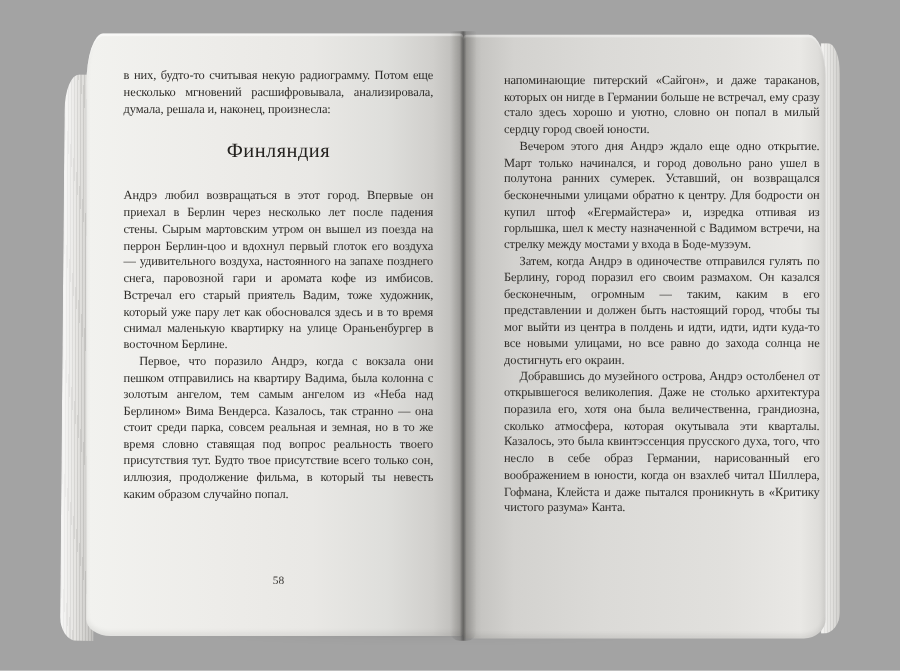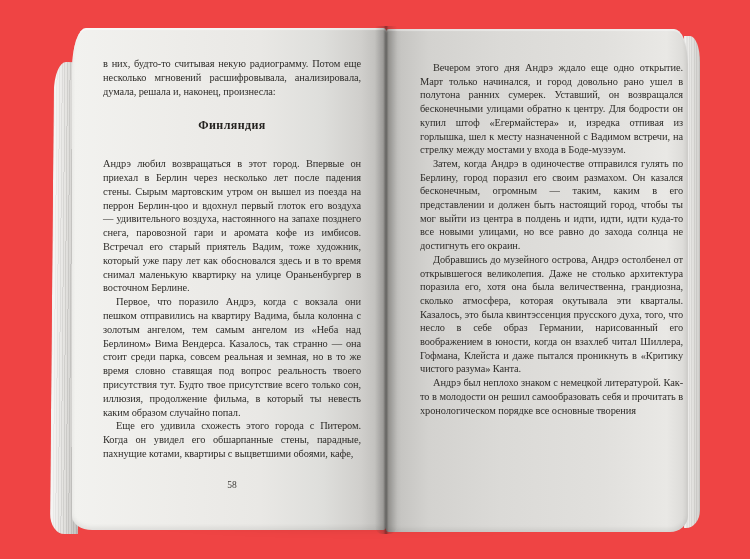--- a/index.html
+++ b/index.html
@@ -5,21 +5,21 @@
   html, body { margin: 0; padding: 0; }
   body {
     width: 750px; height: 559px;
     background: #ffffff;
     font-family: "Liberation Serif", "DejaVu Serif", serif;
     overflow: hidden;
   }
   .scene {
     position: relative;
     width: 750px; height: 559px;
-    background: #ef4444;
+    background: #a3a3a3;
     overflow: hidden;
   }
   .book-shadow {
     position: absolute;
     left: 28px; top: 496px;
     width: 660px; height: 52px;
     background: radial-gradient(ellipse 52% 46% at 50% 38%, rgba(0,0,0,0.22), rgba(0,0,0,0) 72%);
     filter: blur(4px);
   }
   .book {
@@ -84,22 +84,22 @@
     text-align: justify;
   }
   .text-left  { left: 65px;  top: 33px; width: 258px; line-height: 13.8px; }
   .text-right { left: 382px; top: 37px; width: 263px; line-height: 13.7px; }
   .text-col p { margin: 0; }
   .text-col p.indent { text-indent: 13px; }
   .chapter-heading {
     margin: 21px 0 24px 0;
     text-align: right;
     text-align-last: center;
-    font-size: 12px;
-    font-weight: bold;
+    font-size: 17px;
+    font-weight: normal;
     letter-spacing: 0.4px;
     color: #24221f;
   }
   .page-number {
     position: absolute;
     width: 258px;
     text-align: center;
     text-align-last: center;
     font-size: 9.5px;
     color: #3c3a37;
@@ -119,24 +119,23 @@
 
     <div class="page-left"></div>
     <div class="page-right"></div>
     <div class="gutter"></div>
 
     <div class="text-col text-left">
       <p>в них, будто-то считывая некую радиограмму. Потом еще несколько мгновений расшифровывала, анализировала, думала, решала и, наконец, произнесла:</p>
       <div class="chapter-heading">Финляндия</div>
       <p>Андрэ любил возвращаться в этот город. Впервые он приехал в Берлин через несколько лет после падения стены. Сырым мартовским утром он вышел из поезда на перрон Берлин-цоо и вдохнул первый глоток его воздуха — удивительного воздуха, настоянного на запахе позднего снега, паровозной гари и аромата кофе из имбисов. Встречал его старый приятель Вадим, тоже художник, который уже пару лет как обосновался здесь и в то время снимал маленькую квартирку на улице Ораньенбургер в восточном Берлине.</p>
       <p class="indent">Первое, что поразило Андрэ, когда с вокзала они пешком отправились на квартиру Вадима, была колонна с золотым ангелом, тем самым ангелом из «Неба над Берлином» Вима Вендерса. Казалось, так странно — она стоит среди парка, совсем реальная и земная, но в то же время словно ставящая под вопрос реальность твоего присутствия тут. Будто твое присутствие всего только сон, иллюзия, продолжение фильма, в который ты невесть каким образом случайно попал.</p>
-      <p class="indent">Еще его удивила схожесть этого города с Питером. Когда он увидел его обшарпанные стены, парадные, пахнущие котами, квартиры с выцветшими обоями, кафе,</p>
     </div>
     <div class="page-number left">58</div>
 
     <div class="text-col text-right">
+      <p>напоминающие питерский «Сайгон», и даже тараканов, которых он нигде в Германии больше не встречал, ему сразу стало здесь хорошо и уютно, словно он попал в милый сердцу город своей юности.</p>
       <p class="indent">Вечером этого дня Андрэ ждало еще одно открытие. Март только начинался, и город довольно рано ушел в полутона ранних сумерек. Уставший, он возвращался бесконечными улицами обратно к центру. Для бодрости он купил штоф «Егермайстера» и, изредка отпивая из горлышка, шел к месту назначенной с Вадимом встречи, на стрелку между мостами у входа в Боде-музэум.</p>
       <p class="indent">Затем, когда Андрэ в одиночестве отправился гулять по Берлину, город поразил его своим размахом. Он казался бесконечным, огромным — таким, каким в его представлении и должен быть настоящий город, чтобы ты мог выйти из центра в полдень и идти, идти, идти куда-то все новыми улицами, но все равно до захода солнца не достигнуть его окраин.</p>
       <p class="indent">Добравшись до музейного острова, Андрэ остолбенел от открывшегося великолепия. Даже не столько архитектура поразила его, хотя она была величественна, грандиозна, сколько атмосфера, которая окутывала эти кварталы. Казалось, это была квинтэссенция прусского духа, того, что несло в себе образ Германии, нарисованный его воображением в юности, когда он взахлеб читал Шиллера, Гофмана, Клейста и даже пытался проникнуть в «Критику чистого разума» Канта.</p>
-      <p class="indent">Андрэ был неплохо знаком с немецкой литературой. Как-то в молодости он решил самообразовать себя и прочитать в хронологическом порядке все основные творения</p>
     </div>
   </div>
 </div>
 
 </body></html>

